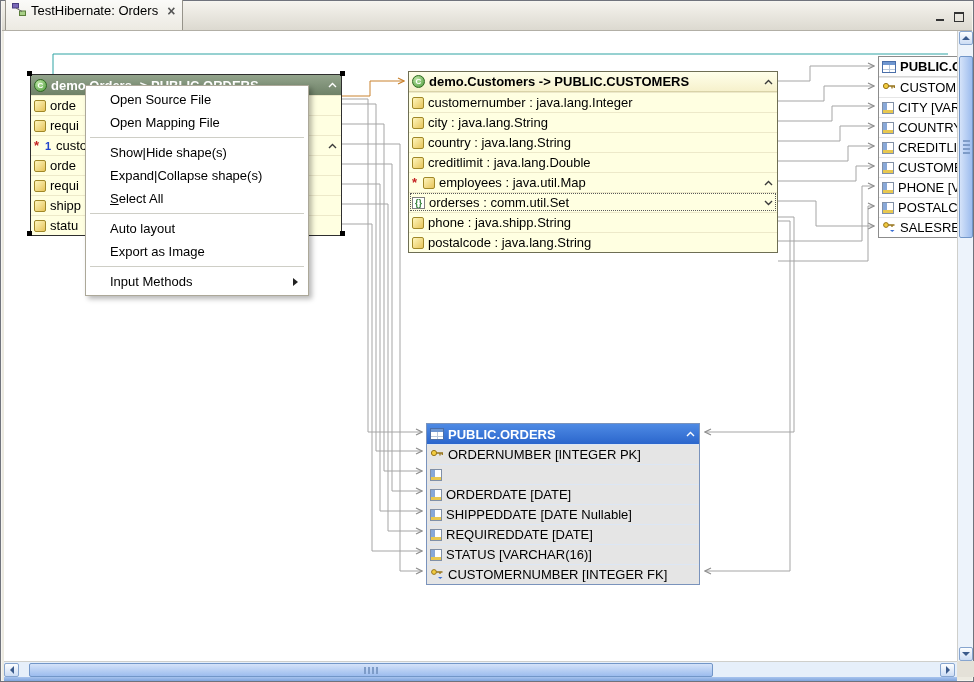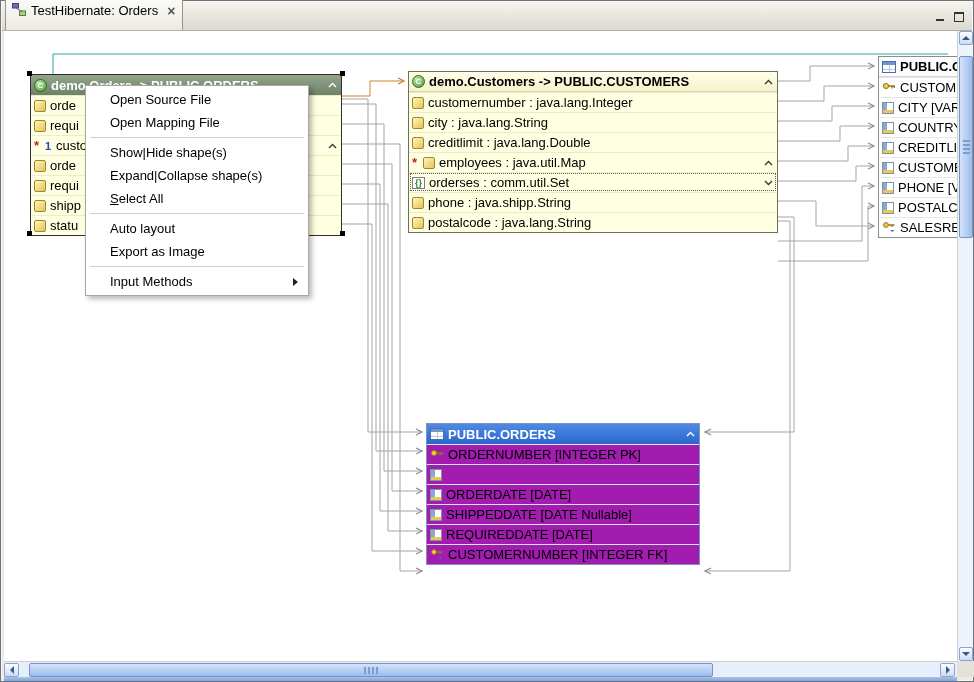--- a/index.html
+++ b/index.html
@@ -38,21 +38,21 @@
 
   .customers-entity{left:404px;top:40px;width:370px;border:1px solid #6E6E54;background:#FFFFE1}
   .customers-entity .ent-header{background:linear-gradient(#FFFFEA,#F6F1CC);border-bottom:1px solid #D9D3A8}
   .customers-entity .ent-row{border-top:1px solid #EDE9C9}
   .ent-row.focused{outline:1px dotted #5A5A5A;outline-offset:-2px}
 
   .customers-table{left:874px;top:25px;width:122px;border:1px solid #8C8C8C;background:#FFF}
   .customers-table .ent-header{background:#FDFDFD;border-bottom:1px solid #D6D6D6}
   .customers-table .ent-row{border-top:1px solid #E6E6E6}
 
-  .orders-table{left:422px;top:392px;width:274px;border:1px solid #7A93BC;background:#a21caf}
+  .orders-table{left:422px;top:392px;width:274px;border:1px solid #7A93BC;background:#e5e5e5}
   .orders-table .ent-header{background:linear-gradient(#4E8AE4,#2B66CC);color:#FFF}
   .orders-table .ent-row{border-top:1px solid #DCE6F4}
 
   .handle{position:absolute;width:5px;height:5px;background:#000;z-index:7}
 
   
   .ico{flex:none;display:inline-block}
   .class-icon{width:13px;height:13px;border-radius:50%;background:radial-gradient(circle at 35% 30%,#BEE8A6,#4E9A3C);border:1px solid #2E6A20;color:#FFF;font-size:8px;font-weight:bold;text-align:center;line-height:11px}
   .p-ico{width:12px;height:12px;border:1px solid #A08828;border-radius:2px;background:linear-gradient(135deg,#FFF6BC,#E6C45A)}
   .set-ico{width:13px;height:12px;border:1px solid #7F7F7F;background:#FFF;color:#2E7D32;font-size:9px;font-weight:bold;text-align:center;line-height:10px}
@@ -215,20 +215,24 @@
       <div class="ent-row">
         <span class="ico p-ico"></span>
         <span>customernumber : java.lang.Integer</span>
       </div>
       <div class="ent-row">
         <span class="ico p-ico"></span>
         <span>city : java.lang.String</span>
       </div>
       <div class="ent-row">
         <span class="ico p-ico"></span>
+        <span>country : java.lang.String</span>
+      </div>
+      <div class="ent-row">
+        <span class="ico p-ico"></span>
         <span>creditlimit : java.lang.Double</span>
       </div>
       <div class="ent-row">
         <span class="req">*</span>
         <span class="ico p-ico"></span>
         <span>employees : java.util.Map</span>
         <span class="row-chevron chev">
             <svg width="9" height="6" viewBox="0 0 9 6">
               <polyline points="1,5 4.5,1.5 8,5" fill="none" stroke="currentColor" stroke-width="1.4"></polyline>
             </svg>
@@ -325,20 +329,24 @@
       </div>
       <div class="ent-row">
         <span class="ico col-ico"></span>
         <span>SHIPPEDDATE [DATE Nullable]</span>
       </div>
       <div class="ent-row">
         <span class="ico col-ico"></span>
         <span>REQUIREDDATE [DATE]</span>
       </div>
       <div class="ent-row">
+        <span class="ico col-ico"></span>
+        <span>STATUS [VARCHAR(16)]</span>
+      </div>
+      <div class="ent-row">
         <span class="ico"><svg width="14" height="14" viewBox="0 0 14 14">
               <circle cx="4" cy="6" r="2.4" fill="#F2CC40" stroke="#97741B"></circle>
               <path d="M6.3,6 L12.5,6 M10,6 L10,8" stroke="#97741B" stroke-width="1.3" fill="none"></path>
               <path d="M8,11 L12.5,11 L10.2,13 Z" fill="#3B6FD4"></path>
             </svg></span>
         <span>CUSTOMERNUMBER [INTEGER FK]</span>
       </div>
     </div>
 
     <div class="context-menu">

